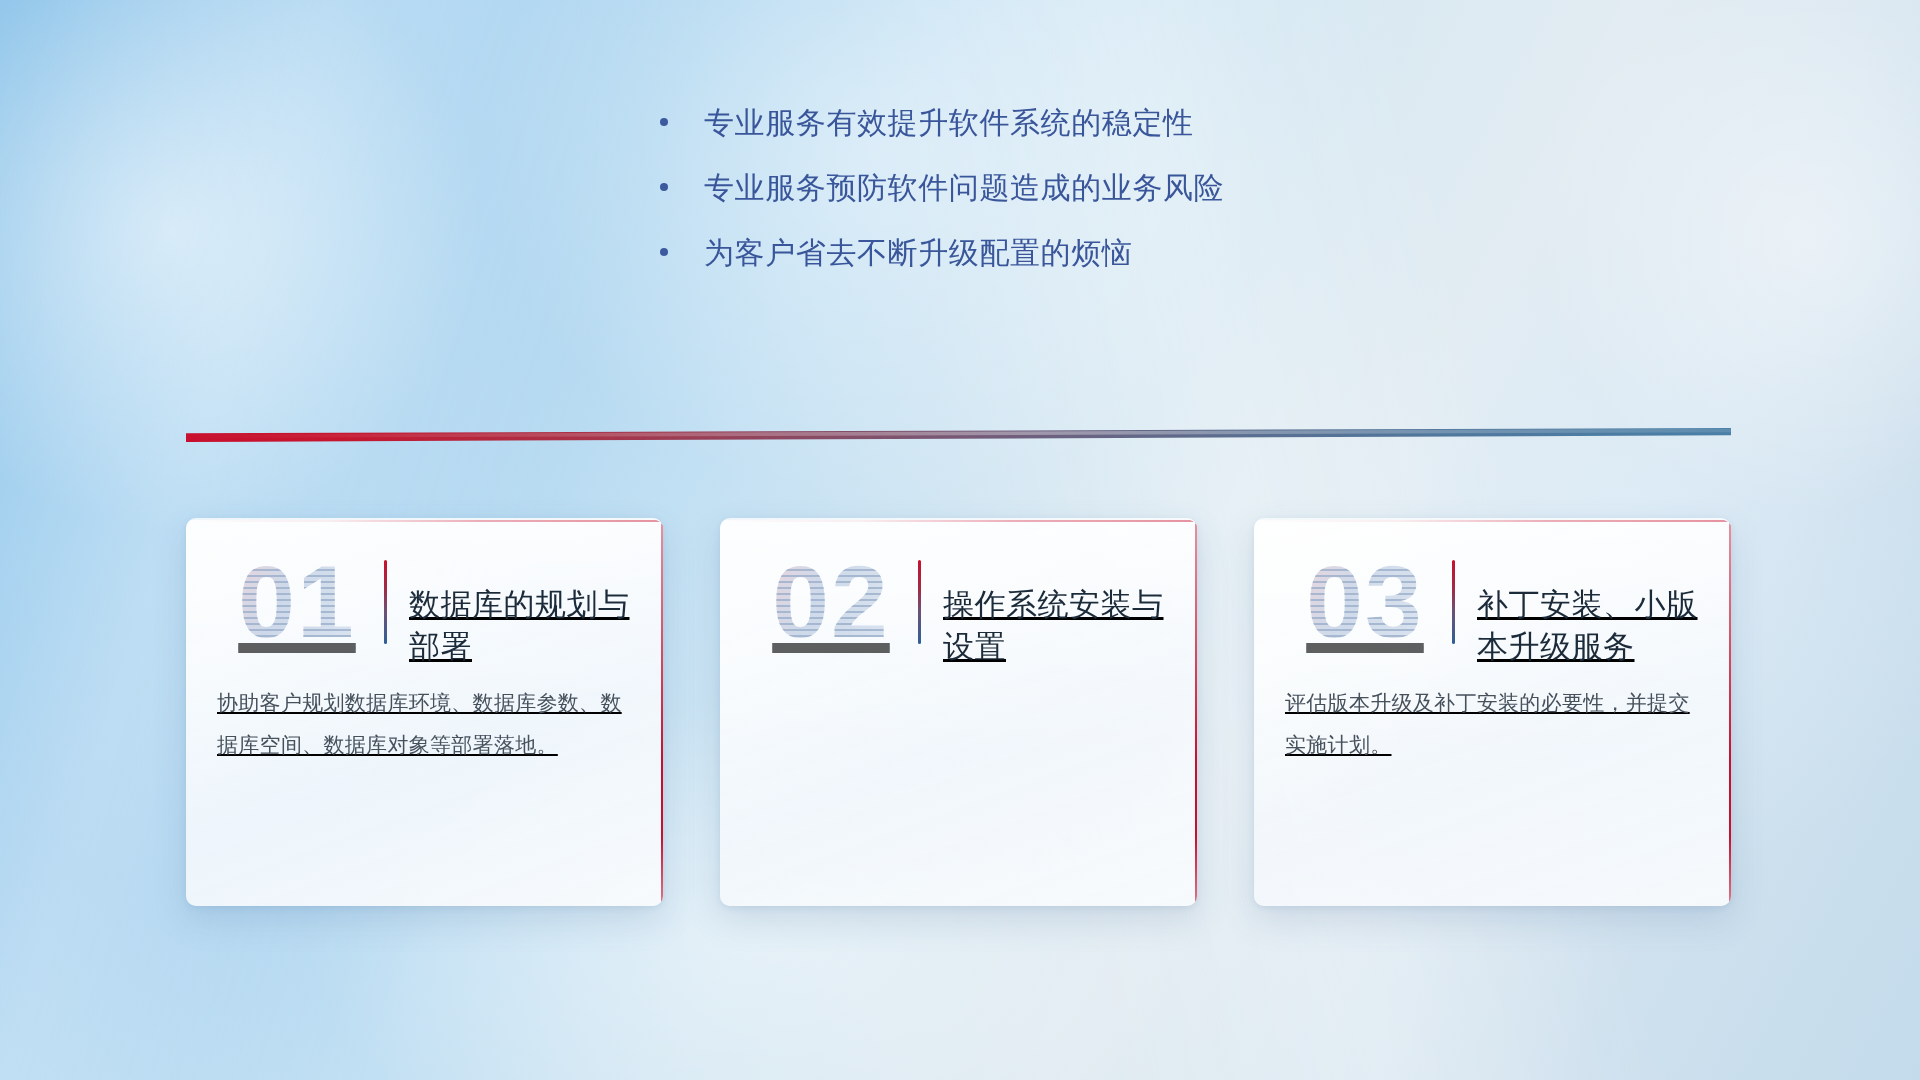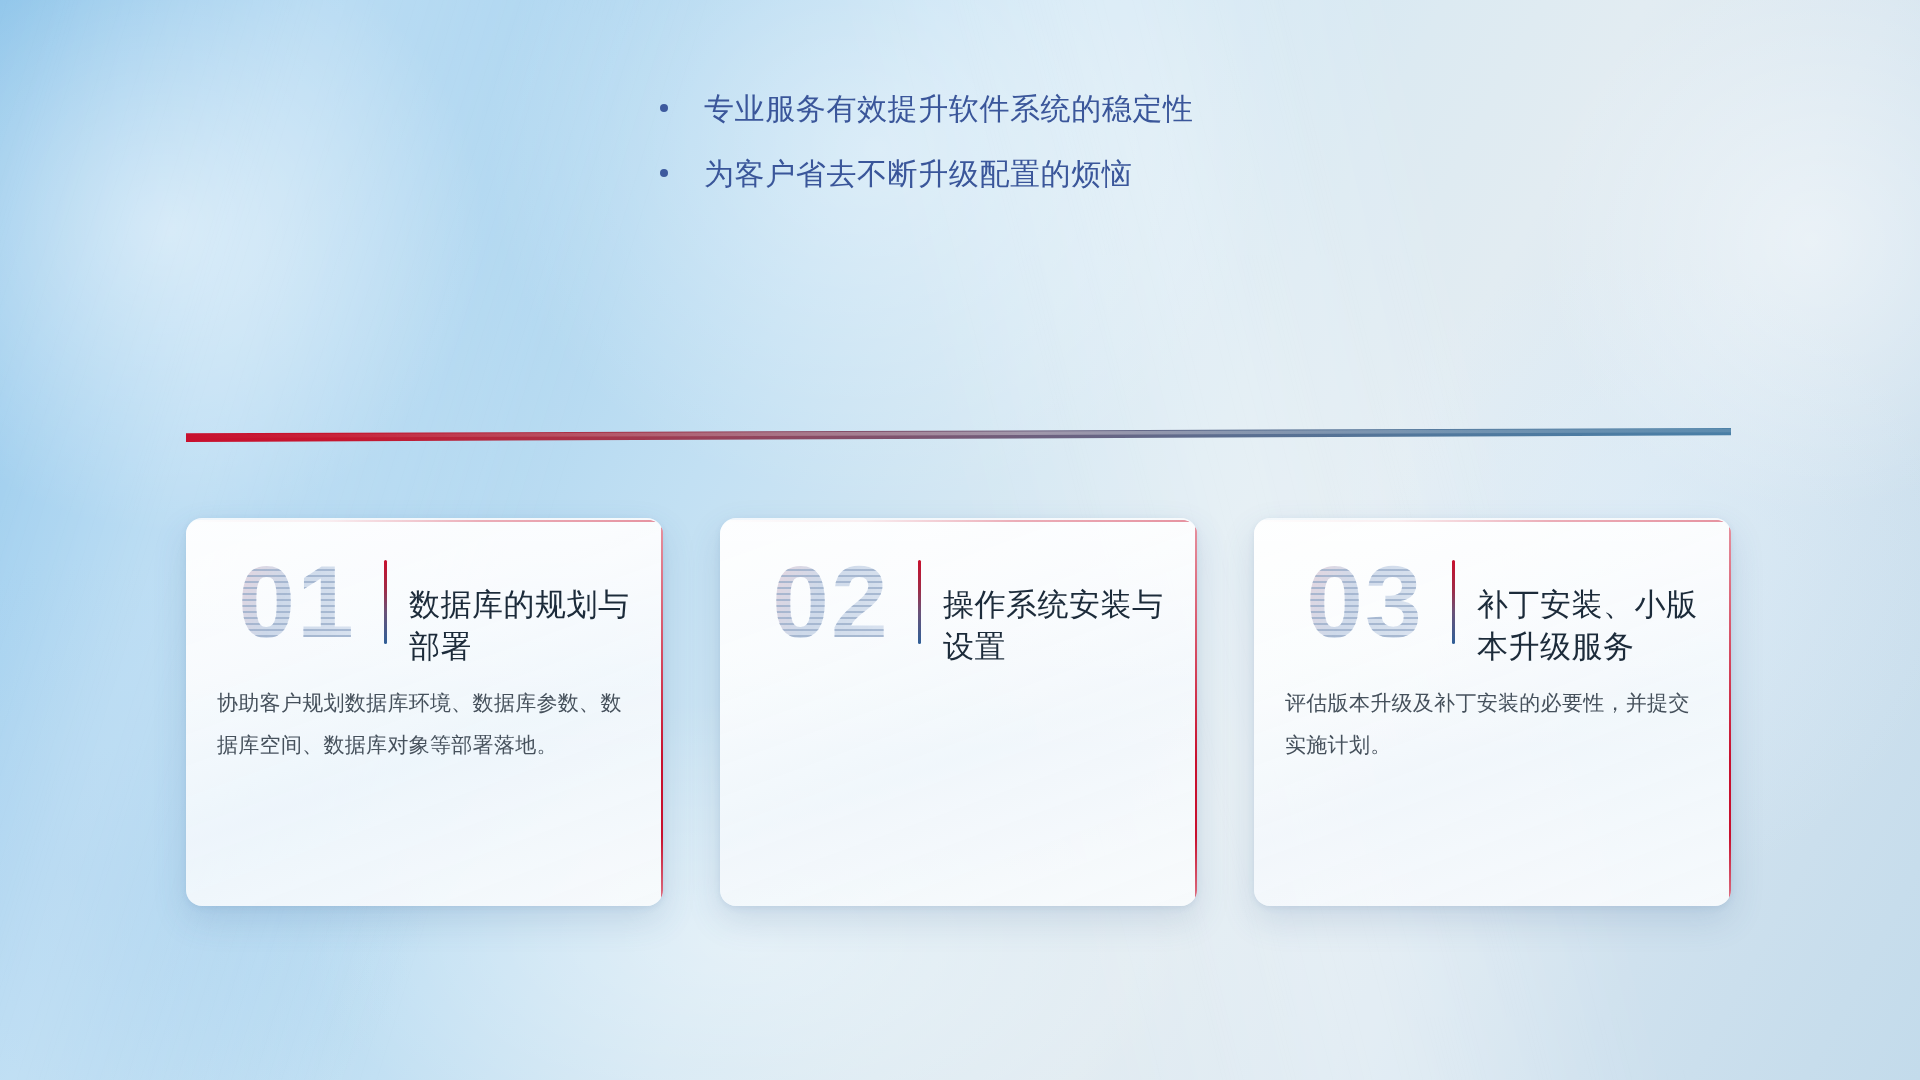--- a/index.html
+++ b/index.html
@@ -88,21 +88,21 @@
     height: 1500px;
     transform: rotate(-14deg);
     background: linear-gradient(90deg, rgba(255,255,255,0) 0%, rgba(255,255,255,0.26) 50%, rgba(255,255,255,0) 100%);
     filter: blur(30px);
   }
 
   
   #bullets {
     position: absolute;
     left: 660px;
-    top: 91px;
+    top: 105px;
     width: 820px;
   }
   .bullet-row {
     display: flex;
     align-items: baseline;
     margin-bottom: 29px;
     white-space: nowrap;
   }
   .bullet-dot {
     flex: 0 0 auto;
@@ -160,31 +160,32 @@
     top: 518px;
     width: 1545px;
     display: flex;
     gap: 57px;
   }
   .card {
     position: relative;
     width: 532px;
     height: 388px;
     box-sizing: border-box;
-    border-radius: 16px;
+    border-radius: 10px;
     background:
       linear-gradient(160deg,
         rgba(255,255,255,0.93) 0%,
         rgba(250,252,254,0.92) 30%,
         rgba(243,248,252,0.90) 58%,
         rgba(249,251,253,0.93) 100%);
     box-shadow: 0 14px 34px rgba(60,100,150,0.16),
                 0 2px 6px rgba(60,100,150,0.10);
     overflow: hidden;
     border-top: 2px solid transparent;
+    text-decoration: underline;
   }
   
   .card .accent-top {
     position: absolute;
     left: 0; right: 0; top: 0;
     height: 2px;
     background: linear-gradient(90deg, rgba(200,16,46,0) 0%, rgba(200,16,46,0.15) 30%, rgba(200,16,46,0.75) 62%, #c8102e 100%);
   }
   .card .accent-right {
     position: absolute;
@@ -272,20 +273,24 @@
   <div class="streak"></div>
   <div class="streak2"></div>
 
   <div id="bullets">
     <div class="bullet-row">
       <span class="bullet-dot"></span>
       <span class="bullet-text">专业服务有效提升软件系统的稳定性</span>
     </div>
     <div class="bullet-row">
       <span class="bullet-dot"></span>
+      <span class="bullet-text">专业服务预防软件问题造成的业务风险</span>
+    </div>
+    <div class="bullet-row">
+      <span class="bullet-dot"></span>
       <span class="bullet-text">为客户省去不断升级配置的烦恼</span>
     </div>
   </div>
 
   <div id="divider">
     <div class="edge"></div>
     <div class="gloss"></div>
   </div>
 
   <div id="cards">

